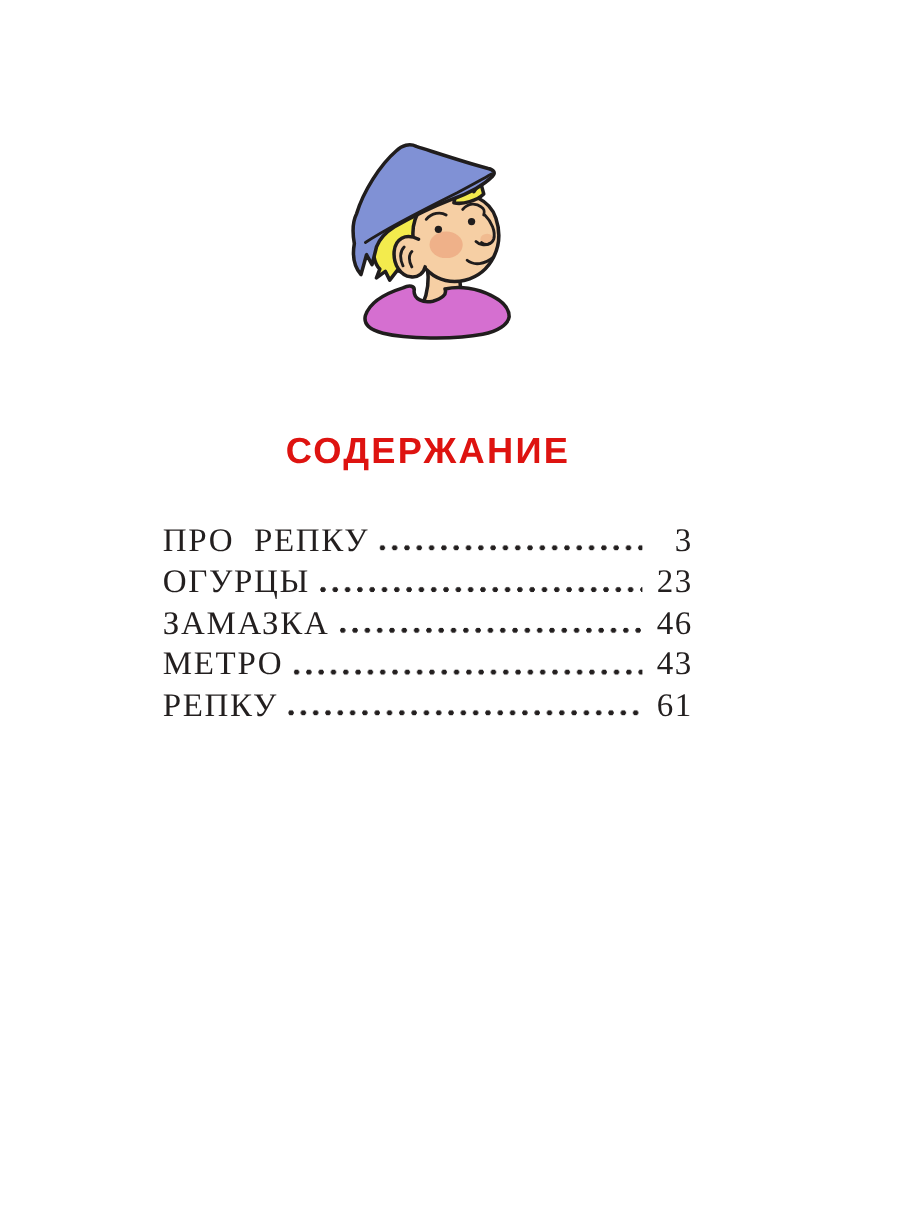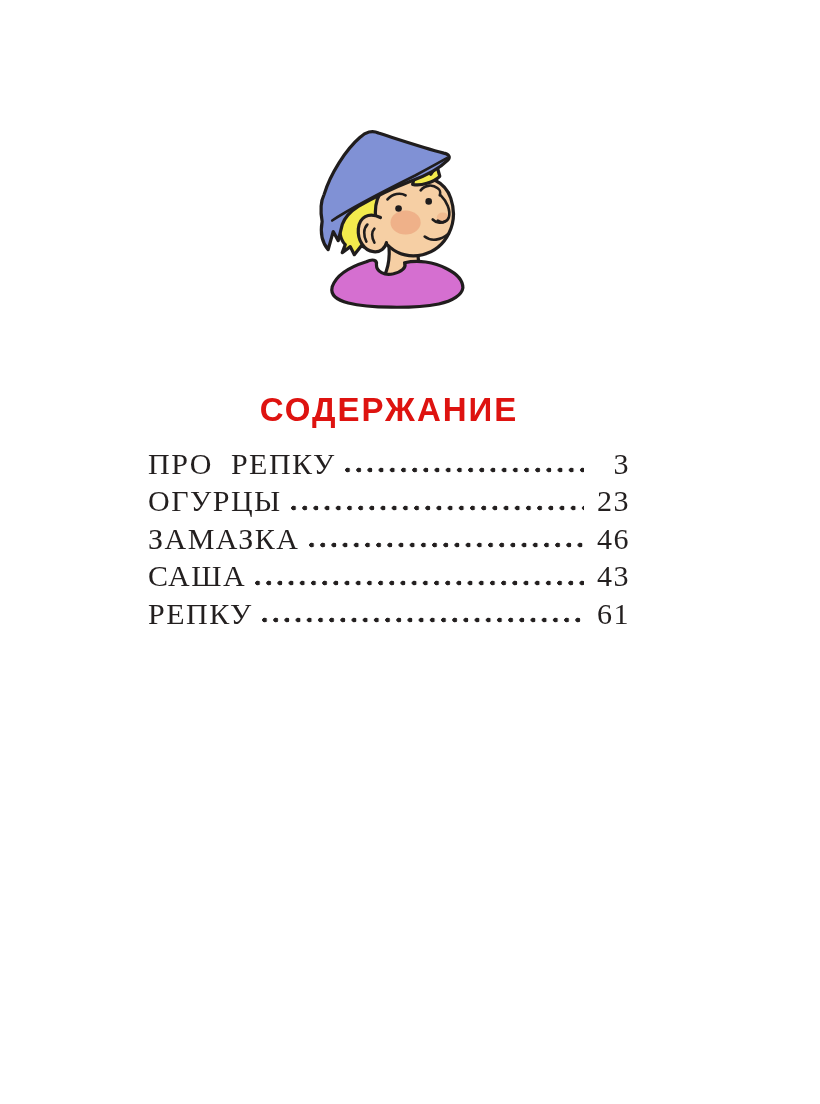--- a/index.html
+++ b/index.html
@@ -31,21 +31,21 @@
   .heading {
     position: absolute; left: 148px; top: 391px; width: 482px;
     text-align: center;
     font-family: "Liberation Sans", "DejaVu Sans", sans-serif;
     font-weight: 700; font-size: 33px; letter-spacing: 2px;
     color: var(--heading-red, #de1310);
     white-space: nowrap;
   }
 
   
-  .toc { position: absolute; left: 148px; top: 445px; width: 482px; }
+  .toc { position: absolute; left: 148px; top: 473px; width: 482px; }
   .toc-row {
     display: flex; align-items: baseline;
     height: 37.4px; line-height: 37.4px;
     font-size: 30px; letter-spacing: 1.5px;
     color: var(--text, #231f1f);
   }
   .toc-title { white-space: pre; word-spacing: 9px; }
   .toc-dots {
     flex: 1; align-self: flex-end;
     height: 6px; margin: 0 2px 9px 9px;
@@ -140,21 +140,21 @@
       <span class="toc-page">23</span>
     </div>
 
     <div class="toc-row">
       <span class="toc-title">ЗАМАЗКА</span>
       <span class="toc-dots"></span>
       <span class="toc-page">46</span>
     </div>
 
     <div class="toc-row">
-      <span class="toc-title">САША</span>
+      <span class="toc-title">МЕТРО</span>
       <span class="toc-dots"></span>
       <span class="toc-page">43</span>
     </div>
 
     <div class="toc-row">
       <span class="toc-title">РЕПКУ</span>
       <span class="toc-dots"></span>
       <span class="toc-page">61</span>
     </div>
 

